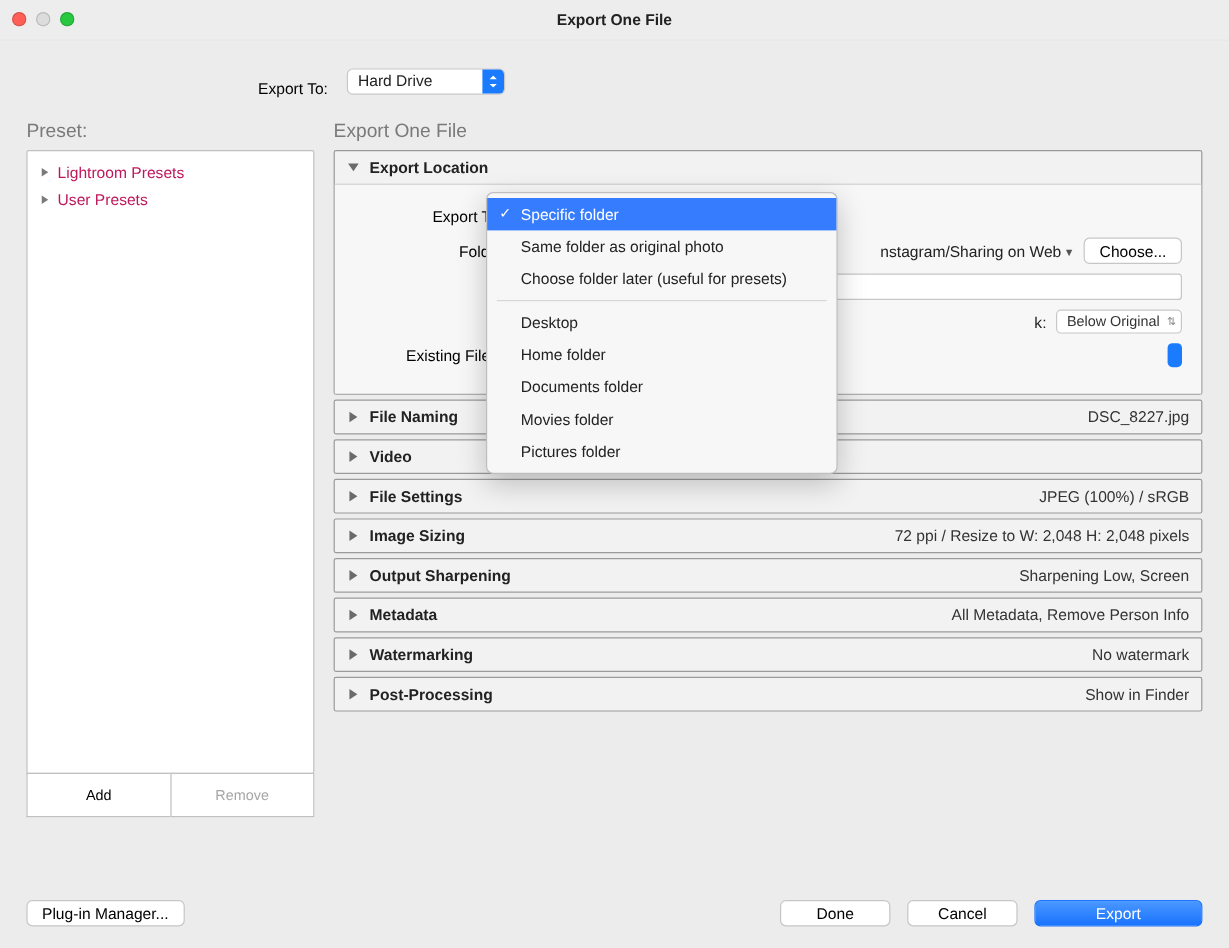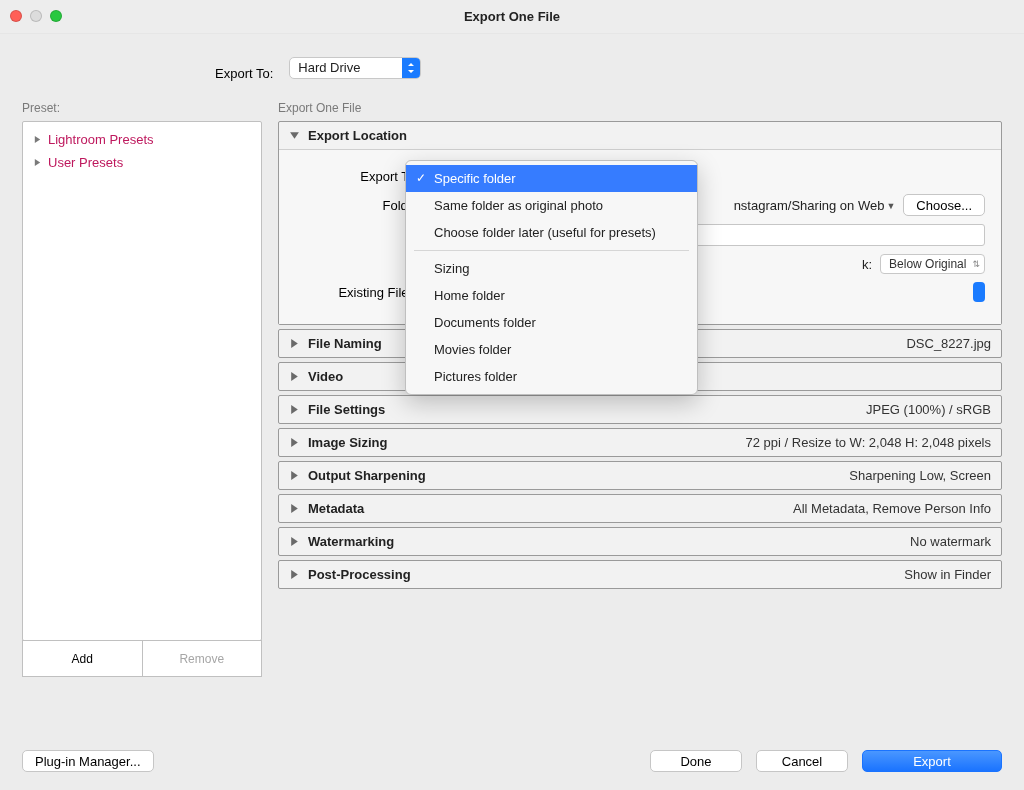--- a/index.html
+++ b/index.html
@@ -18,21 +18,21 @@
   
   .top-controls { display:flex; align-items:center; gap:16px; padding: 20px 0 20px 215px; }
   .top-label { color:#000;margin-top:12px; }
   .select { display:inline-flex; align-items:center; background:#fff; border:1px solid #c8c8c8; border-radius:5px; height:22px; padding:0 0 0 8px; font-size:13px;gap:36px; }
   .select .caret { margin-left:6px; background:#1a7bff; height:100%; width:18px; border-radius:0 4px 4px 0; display:flex; align-items:center; justify-content:center; }
   .select .caret svg { width:8px; height:10px; }
 
   .columns { display:flex; align-items:flex-start; padding:0 22px; gap:16px; }
   .col-left { width: 240px; position:relative; }
   .col-right { flex:1; }
-  .col-head { font-size:12px; color:#7a7a7a; margin-bottom:6px; }
+  .col-head { font-size:16px; color:#7a7a7a; margin-bottom:6px; }
 
   .preset-box { background:#fff; border:1px solid #c0c0c0; border-radius:2px; height:520px; padding:6px 4px; }
   .preset-item { display:flex; align-items:center; gap:6px; padding:4px 6px; font-size:13px; color:#be185d; }
   .chev-r { width:9px; height:9px; }
 
   .left-buttons { display:flex; margin-top:-1px; }
   .left-buttons button { flex:1; height:37px; background:#fff; border:1px solid #c0c0c0; font-size:12px; }
   .left-buttons button:first-child { border-right:none; }
   .left-buttons button:disabled { color:#a6a6a6; }
 
@@ -252,21 +252,21 @@
     </div>
 
   </div>
 </div>
 
 <div class="popover">
   <div class="pop-item selected">Specific folder</div>
   <div class="pop-item">Same folder as original photo</div>
   <div class="pop-item">Choose folder later (useful for presets)</div>
   <div class="pop-sep"></div>
-  <div class="pop-item">Sizing</div>
+  <div class="pop-item">Desktop</div>
   <div class="pop-item">Home folder</div>
   <div class="pop-item">Documents folder</div>
   <div class="pop-item">Movies folder</div>
   <div class="pop-item">Pictures folder</div>
 </div>
 
 <div class="footer">
   <button class="mac-btn" style="min-width:auto;">Plug-in Manager...</button>
   <div class="footer-right">
     <button class="mac-btn">Done</button>

